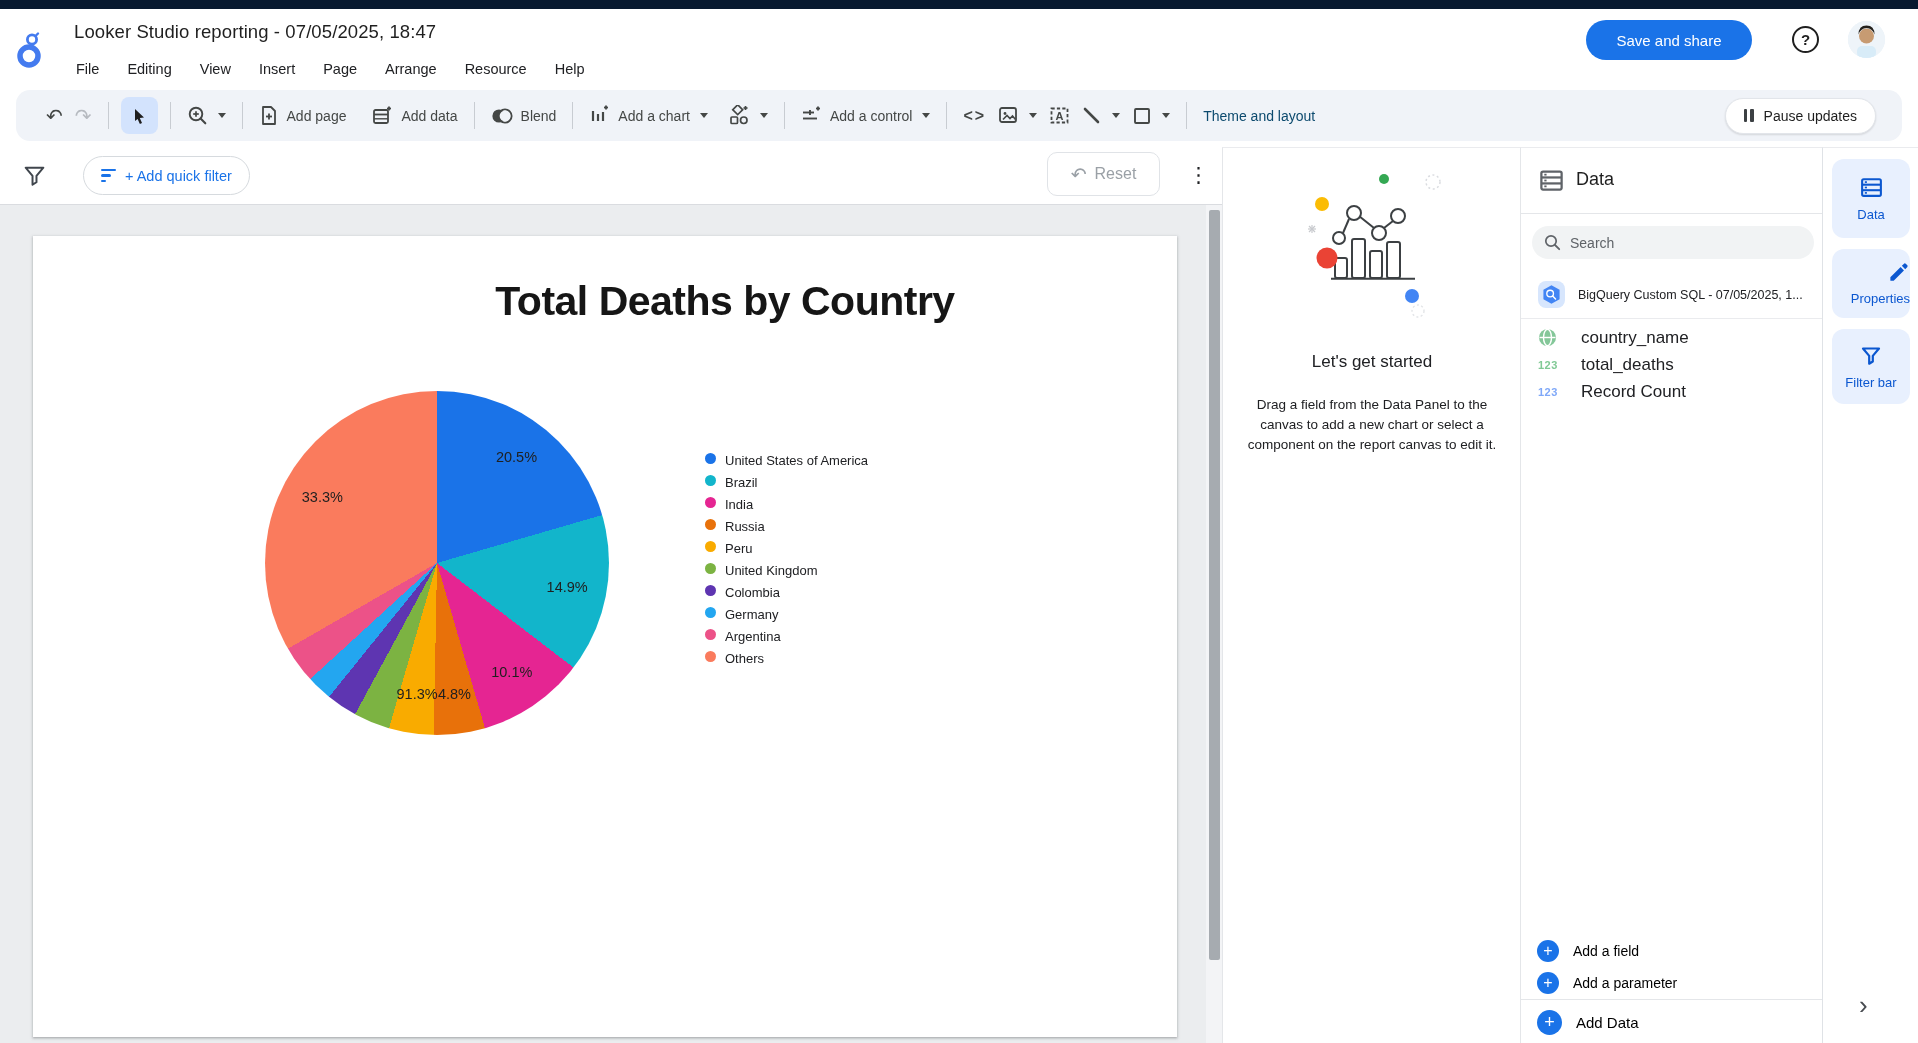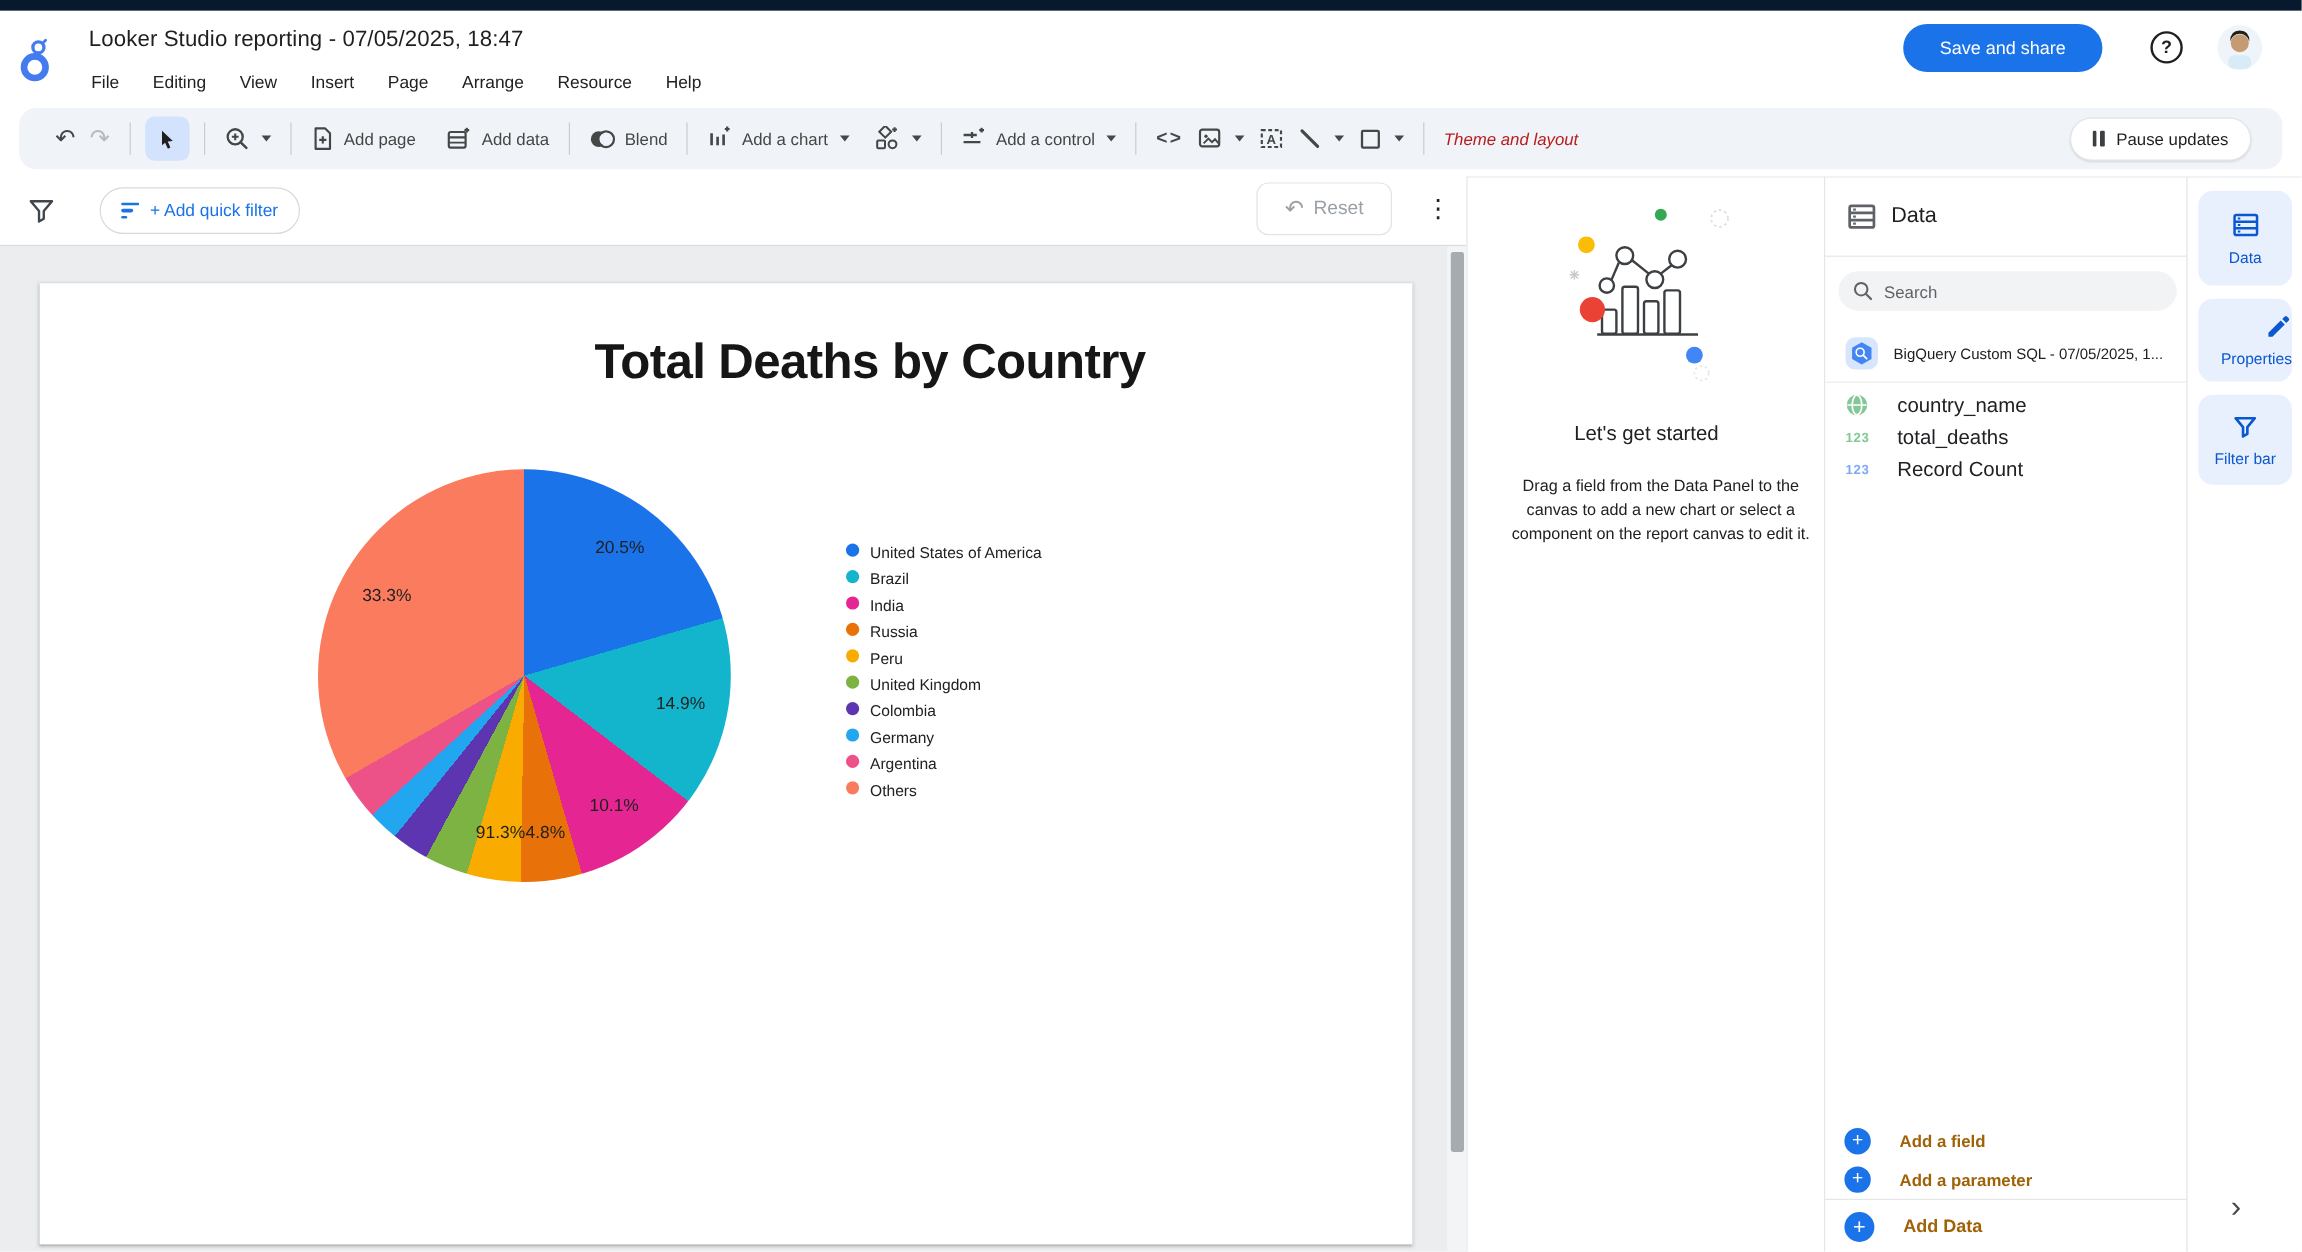--- a/index.html
+++ b/index.html
@@ -61,21 +61,21 @@
   .legend-row { display:flex; height:22px; gap:9px; }
   .legend-dot { width:11px; height:11px; border-radius:50%; flex:0 0 auto; }
   .legend-label { font-size:13px; color:#202124; white-space:nowrap; }
   .scroll-track { position:absolute; left:1206px; top:0; width:16px; height:838px; background:#f3f4f6; }
   .scroll-thumb { position:absolute; left:3px; top:5px; width:11px; height:750px; background:#a6abb0; border-radius:2px; }
 
   
   .start-panel { position:absolute; left:1222px; top:147px; width:298px; height:896px; background:#fff;
     border-left:1px solid #e4e6e9; border-top:1px solid #eaebee;padding-left:13px; }
   .start-heading { position:absolute; left:0; top:204px; width:298px; text-align:center; font-size:17px; font-weight:500; color:#202124; }
-  .start-body { position:absolute; left:31px; top:247px; width:260px; text-align:center; font-size:13.5px; line-height:20px; color:#202124; }
+  .start-body { position:absolute; left:19px; top:247px; width:260px; text-align:center; font-size:13.5px; line-height:20px; color:#202124; }
 
   
   .data-panel { position:absolute; left:1520px; top:147px; width:302px; height:896px; background:#fff;
     border-left:1px solid #e4e6e9; border-top:1px solid #eaebee; }
   .dp-header { position:absolute; left:0; top:0; width:302px; height:66px; border-bottom:1px solid #e4e6e9; }
   .dp-title { position:absolute; left:55px; top:21px; font-size:18px; font-weight:500; color:#1f1f1f; }
   .search-box { position:absolute; left:11px; top:78px; width:282px; height:33px; background:#f1f3f4; border-radius:17px;
     display:flex; align-items:center; gap:9px; padding:0 12px; }
   .search-box input { border:none; outline:none; background:transparent; font-size:14px; color:#202124; width:220px;
     font-family:"Liberation Sans", sans-serif; }
@@ -87,21 +87,21 @@
   .field-list { position:absolute; left:0; top:176px; width:302px; }
   .field-row { display:flex; align-items:center; height:27px; padding-left:17px; gap:0; cursor:grab; }
   .field-ico { width:26px; display:flex; align-items:center; justify-content:flex-start; flex:0 0 auto; }
   .num-ico { font-size:11px; font-weight:700; letter-spacing:.5px; }
   .num-green { color:#81c995; }
   .num-blue { color:#7fa8f8; }
   .field-name { font-size:17px; color:#202124; margin-left:17px; }
   .dp-footer-link { position:absolute; left:0; width:302px; height:30px; display:flex; align-items:center; gap:14px; padding-left:16px; cursor:pointer; }
   .plus-circle { width:22px; height:22px; border-radius:50%; background:#1a73e8; color:#fff; display:flex; align-items:center; justify-content:center; font-size:16px; line-height:1; flex:0 0 auto; }
   .plus-circle::before { content:"+"; margin-top:-1px; }
-  .link-txt { color:#a16207; font-size:14px; font-weight:700;margin-left:10px; }
+  .link-txt { color:#000000; font-size:14px; font-weight:400; }
   .dp-divider { position:absolute; left:0; top:851px; width:302px; height:1px; background:#e4e6e9; }
   .add-data-link { top:856px !important; height:36px !important; }
   .add-data-link .plus-circle { width:25px; height:25px; font-size:18px; }
   .add-data-link .link-txt { font-size:15px; }
 
   
   .rail { position:absolute; left:1822px; top:147px; width:96px; height:896px; background:#fff;
     border-left:1px solid #dfe2e6; border-top:1px solid #eaebee; }
   .rail-btn { position:absolute; left:9px; width:78px; background:#e8f0fe; border-radius:12px;
     display:flex; flex-direction:column; align-items:center; justify-content:center; gap:7px; cursor:pointer; }
@@ -247,21 +247,21 @@
       </svg>
     <i class="caret"></i>
   </span>
   <span class="tb-btn">
     <svg width="20" height="20" viewBox="0 0 20 20">
         <rect x="3" y="3" width="14" height="14" rx="1" fill="none" stroke="#444746" stroke-width="1.9"></rect>
       </svg>
     <i class="caret"></i>
   </span>
   <span class="tb-div"></span>
-  <span class="tb-btn" style="color:#b91c1c;font-style:italic;">Theme and layout</span>
+  <span class="tb-btn" style="color:#0c4a6e;">Theme and layout</span>
   <span class="pause-pill">
     <span class="pause-ico">
         <i></i>
         <i></i>
       </span>
     <span>Pause updates</span>
   </span>
 </div>
 
 <div class="filterbar">

